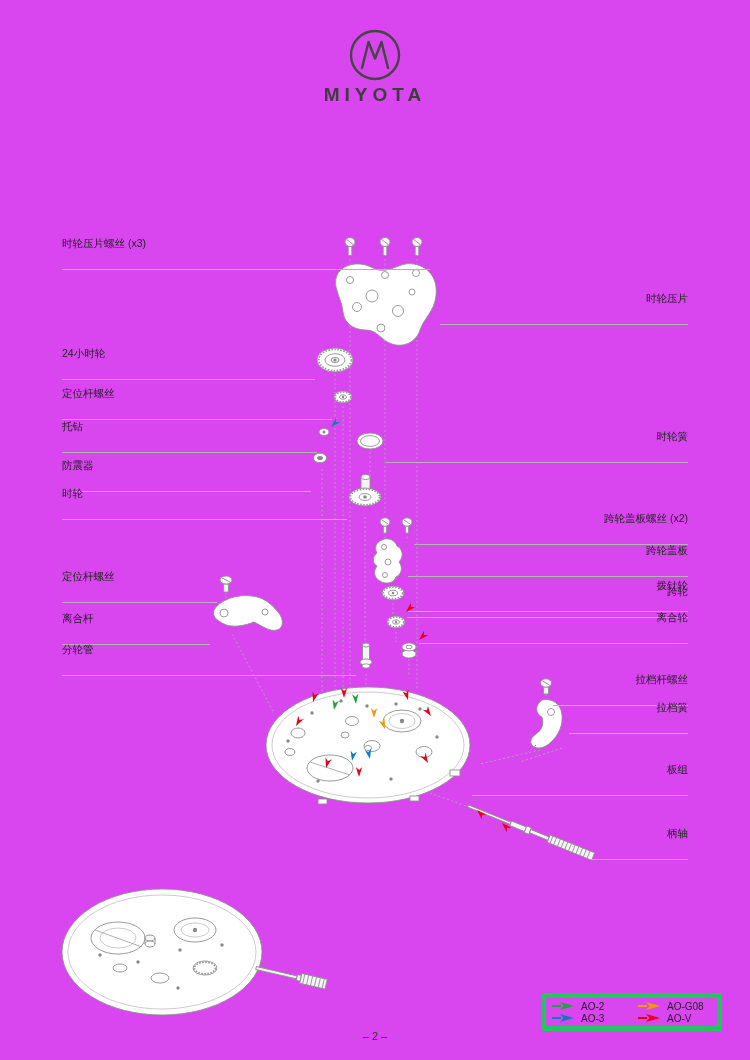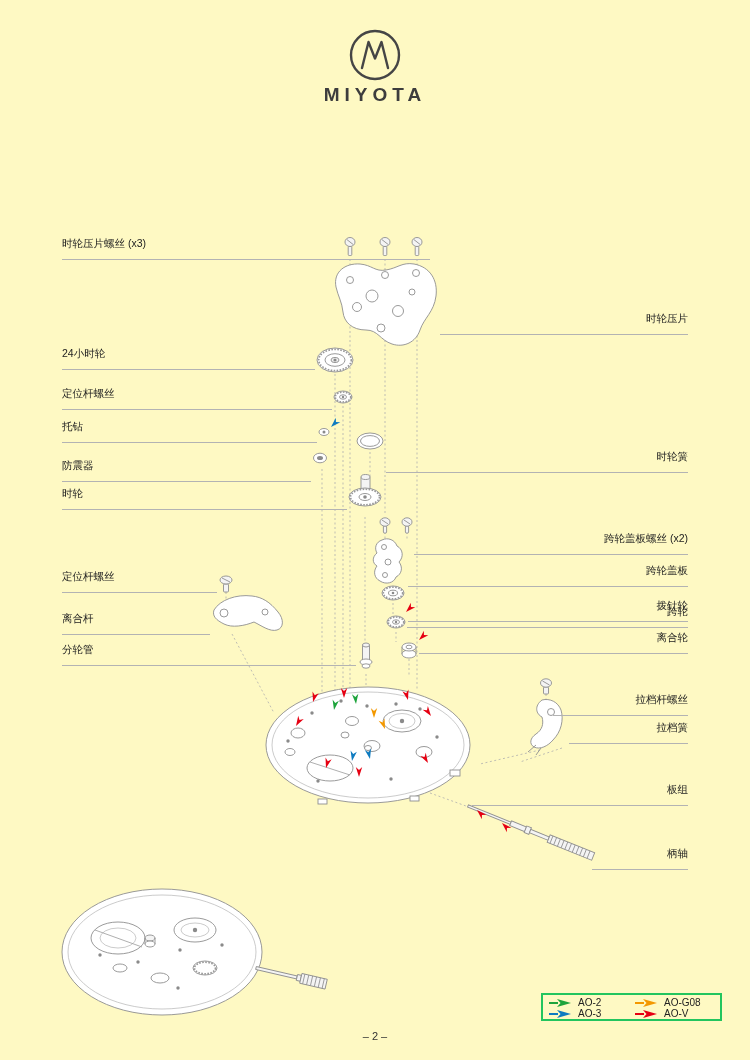--- a/index.html
+++ b/index.html
@@ -1,29 +1,29 @@
 <!DOCTYPE html>
 <html><head>
 <meta charset="utf-8">
 <style>
   html,body { margin:0; padding:0; background:#ffffff; }
-  .sheet { position:relative; width:750px; height:1060px; background:#fef9c3; overflow:hidden;
+  .sheet { position:relative; width:750px; height:1060px; background:#d946ef; overflow:hidden;
            font-family:"Liberation Sans", sans-serif; color:#222; }
   .brand { position:absolute; top:84px; left:0; width:750px; text-align:center;
            font-size:19px; font-weight:bold; letter-spacing:5px; color:#3d3d3d; }
   .title { position:absolute; top:130px; left:0; width:750px; text-align:center;
            font-size:15px; font-weight:bold; color:#101010; }
   .logo  { position:absolute; top:26px; left:345px; }
   .artwork { position:absolute; top:0; left:0; }
   .lbl { position:absolute; font-size:10.5px; line-height:13px; color:#222;
-         border-bottom:1px solid #b3b3b3; padding-bottom:9px; white-space:nowrap; z-index:2; }
+         border-bottom:1px solid #b3b3b3; padding-bottom:19px; white-space:nowrap; z-index:2; }
   .lbl.l { left:62px; text-align:left; }
-  .lbl.r { right:62px; text-align:right;margin-top:20px; }
-  .legend { position:absolute; left:541px; top:993px; width:181px; height:28px;
-            border:2px solid #22c55e; box-sizing:border-box; display:grid;
+  .lbl.r { right:62px; text-align:right; }
+  .legend { position:absolute; left:541px; top:993px; width:181px; height:38px;
+            border:5px solid #22c55e; box-sizing:border-box; display:grid;
             grid-template-columns:86px 1fr; grid-template-rows:1fr 1fr; align-items:center;
             padding:2px 4px; z-index:2; }
   .legend-item { display:flex; align-items:center; gap:5px; font-size:10px; color:#222; }
   .footer { position:absolute; top:1030px; left:0; width:750px; text-align:center;
             font-size:11px; color:#333; }
   .dot { stroke:#aeaeae; stroke-width:0.8; stroke-dasharray:2 2.5; fill:none; }
   .pt  { stroke:#8f8f8f; stroke-width:0.9; fill:#ffffff; }
   .ptf { stroke:#8f8f8f; stroke-width:0.9; fill:#f4f4f4; }
   .thin{ stroke:#b5b5b5; stroke-width:0.7; fill:none; }
   .teeth { fill:none; stroke:#9a9a9a; stroke-width:1.7; stroke-dasharray:1.6 1.4; }

